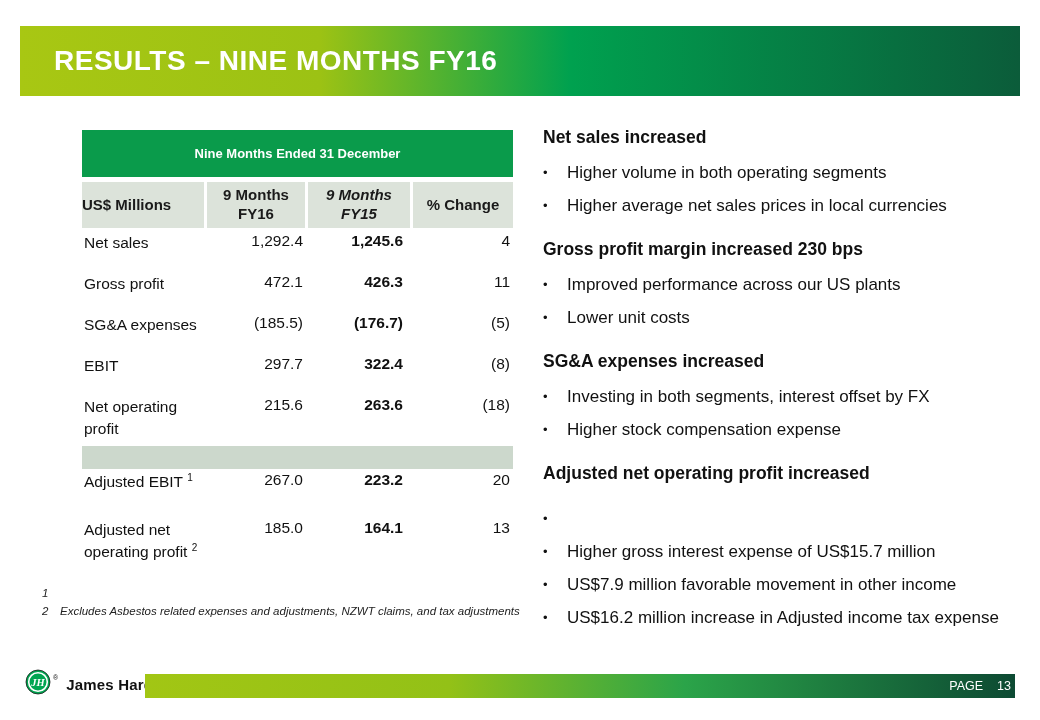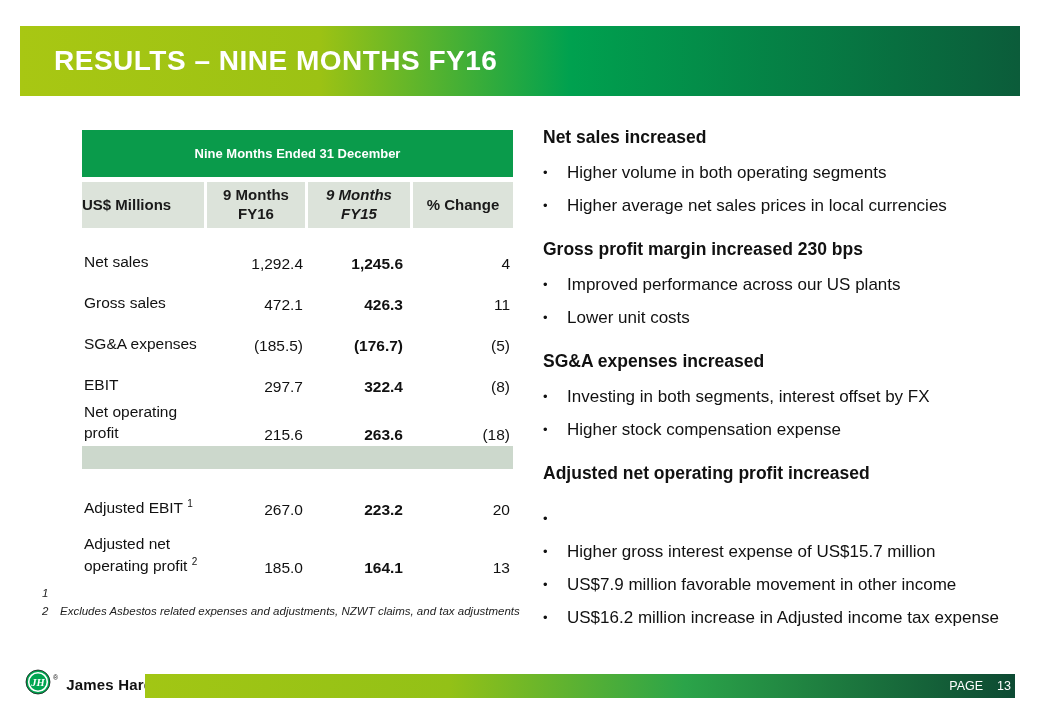--- a/index.html
+++ b/index.html
@@ -27,21 +27,21 @@
     background:#dce3da; display:flex; align-items:center; justify-content:center;
     text-align:center; font-weight:bold; font-size:15px; line-height:1.25; color:#1a1a1a;
     box-sizing:border-box;
   }
   .hcell.c0 { width:122px; justify-content:flex-start; text-align:center; padding-left:0; }
   .hcell.c1 { width:98px; }
   .hcell.c2 { width:102px;font-style:italic; }
   .hcell.c3 { flex:1; }
 
   .tbody { margin-top:4px; }
-  .trow { display:flex; align-items:flex-end; font-size:15.5px; }
+  .trow { display:flex; align-items:flex-start; font-size:15.5px; }
   .trow.h41 { height:41px; } .trow.h48 { height:48px; } .trow.h58 { height:58px; }
   .trow .lbl { width:125px; line-height:1.4; box-sizing:border-box; padding-left:2px; }
   .trow .lbl sup { font-size:10px; }
   .trow .v1 { width:98px;  text-align:right; padding-right:2px; box-sizing:border-box; }
   .trow .v2 { width:102px; text-align:right; padding-right:4px; box-sizing:border-box;font-weight:bold; }
   .trow .v3 { flex:1;      text-align:right; padding-right:3px; box-sizing:border-box; }
   .separator-bar { height:23px; background:#ccd8cc; margin:2px 0; }
 
   
   .footnotes { position:absolute; left:42px; top:584px; font-size:11.5px; font-style:italic; color:#222; }
@@ -89,21 +89,21 @@
     </div>
 
     <div class="tbody">
       <div class="trow h41">
         <div class="lbl">Net sales</div>
         <div class="v1">1,292.4</div>
         <div class="v2">1,245.6</div>
         <div class="v3">4</div>
       </div>
       <div class="trow h41">
-        <div class="lbl">Gross sales</div>
+        <div class="lbl">Gross profit</div>
         <div class="v1">472.1</div>
         <div class="v2">426.3</div>
         <div class="v3">11</div>
       </div>
       <div class="trow h41">
         <div class="lbl">SG&amp;A expenses</div>
         <div class="v1">(185.5)</div>
         <div class="v2">(176.7)</div>
         <div class="v3">(5)</div>
       </div>

